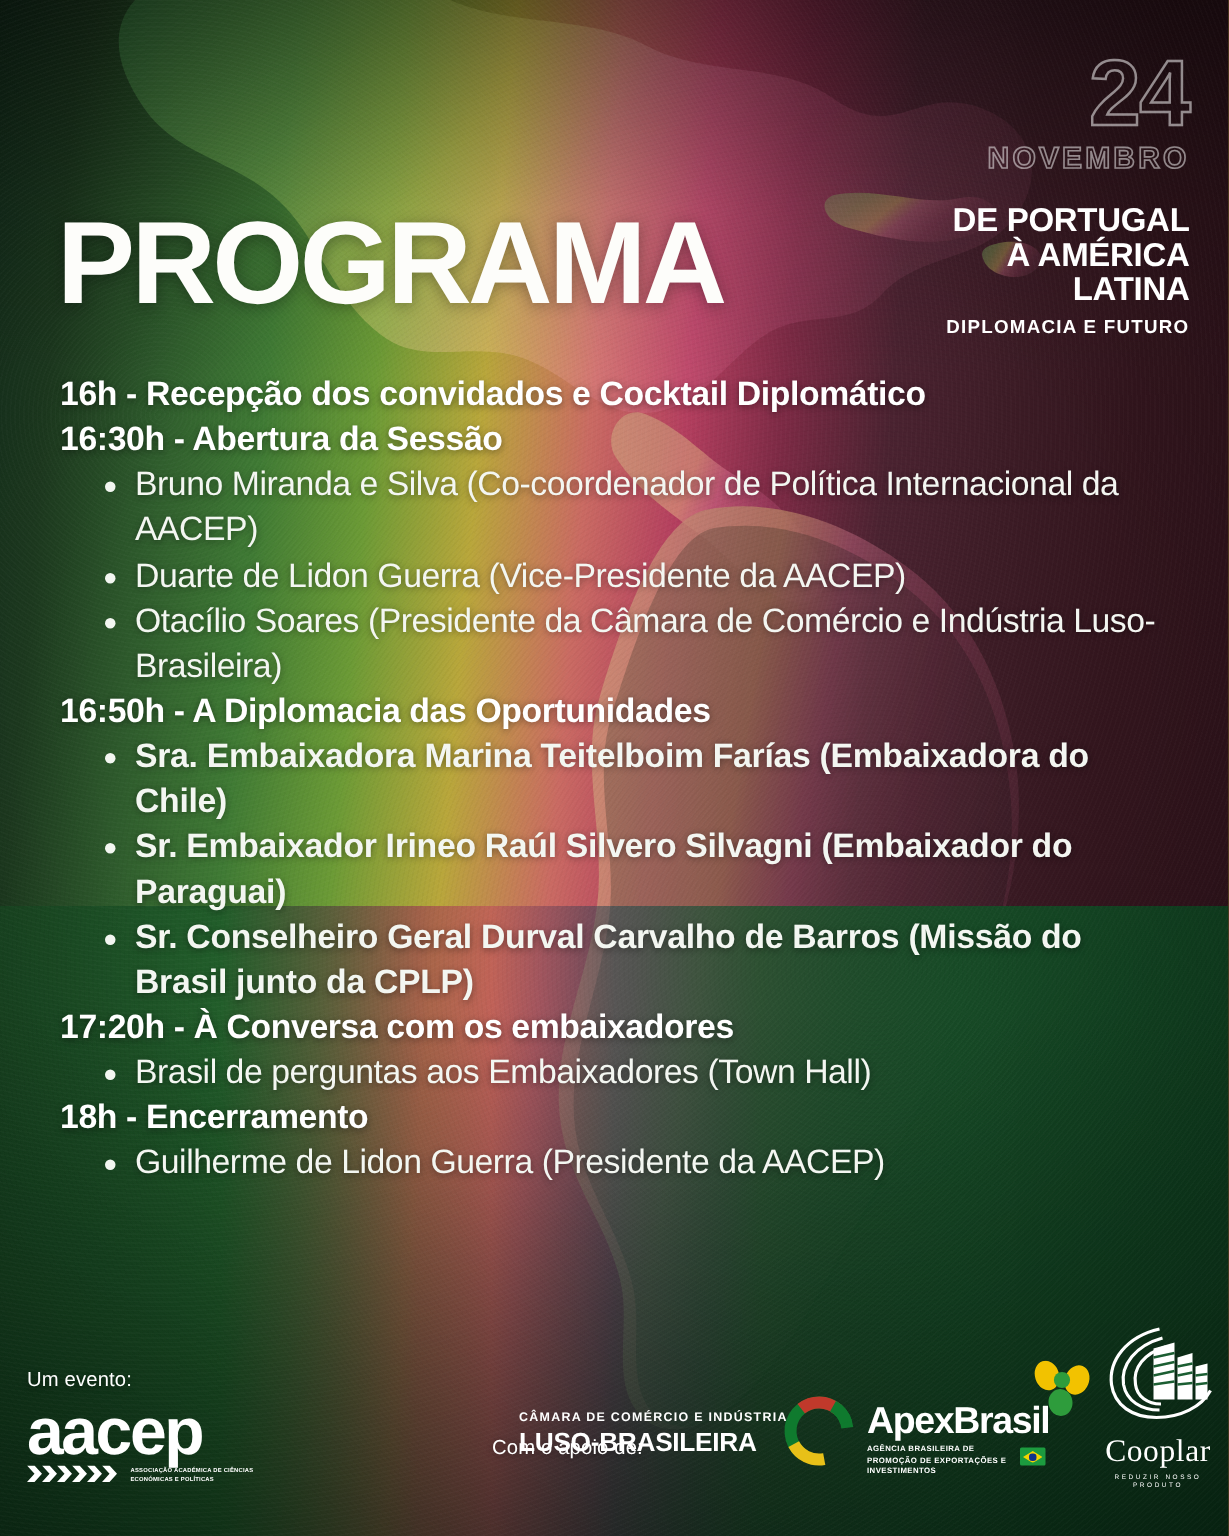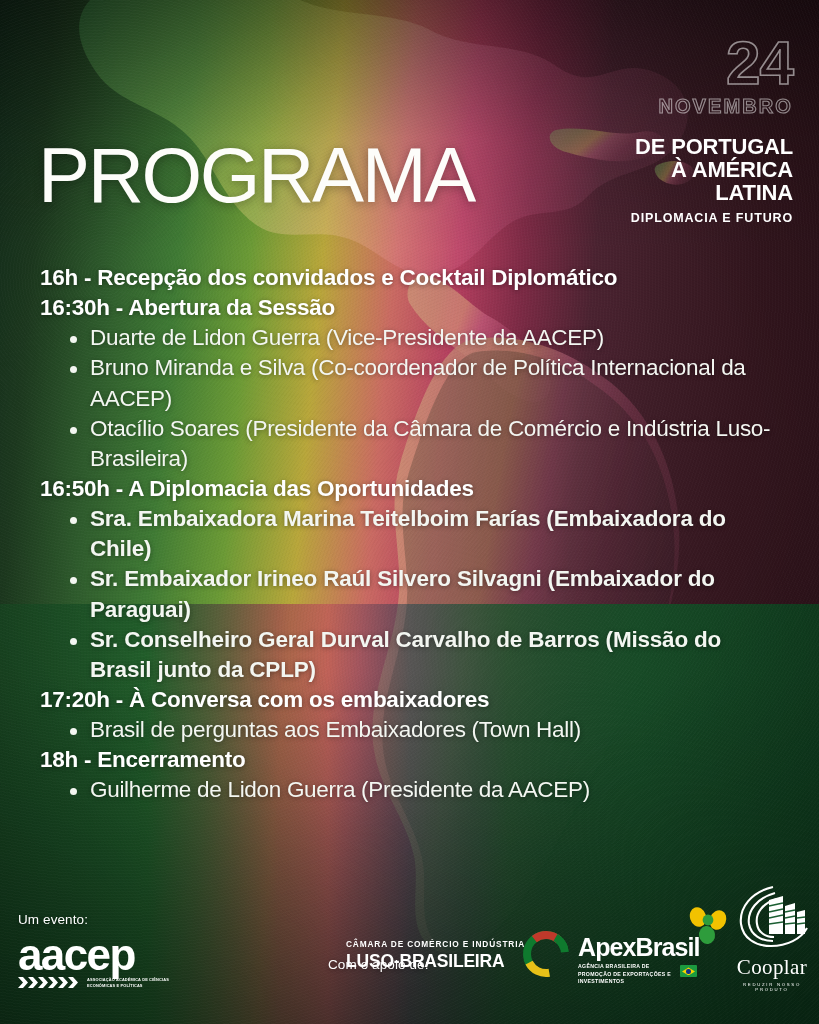--- a/index.html
+++ b/index.html
@@ -135,31 +135,31 @@
     color: #ffffff;
   }
 
   
   .title {
     position: absolute;
     left: 38px;
     top: 136px;
     font-size: 78px;
     line-height: 1;
-    font-weight: 400;
+    font-weight: 700;
     letter-spacing: -2.4px;
     color: #fdfdfa;
     text-shadow: 0 2px 10px rgba(0,0,0,0.30);
   }
 
   
   .program {
     position: absolute;
     left: 40px;
-    top: 263px;
+    top: 248px;
     width: 742px;
   }
   .sess-head {
     font-size: 22.5px;
     font-weight: 700;
     line-height: 1.34;
     letter-spacing: -0.25px;
     color: #ffffff;
     text-shadow: 0 1px 5px rgba(0,0,0,0.42);
   }
@@ -419,22 +419,22 @@
 
   <div class="program">
 
     <div>
       <div class="sess-head">16h - Recepção dos convidados e Cocktail Diplomático</div>
     </div>
 
     <div>
       <div class="sess-head">16:30h - Abertura da Sessão</div>
       <ul class="bullets">
+        <li class="bullet">Bruno Miranda e Silva (Co-coordenador de Política Internacional da AACEP)</li>
         <li class="bullet">Duarte de Lidon Guerra (Vice-Presidente da AACEP)</li>
-        <li class="bullet">Bruno Miranda e Silva (Co-coordenador de Política Internacional da AACEP)</li>
         <li class="bullet">Otacílio Soares (Presidente da Câmara de Comércio e Indústria Luso-Brasileira)</li>
       </ul>
     </div>
 
     <div>
       <div class="sess-head">16:50h - A Diplomacia das Oportunidades</div>
       <ul class="bullets">
         <li class="bullet strong">Sra. Embaixadora Marina Teitelboim Farías (Embaixadora do Chile)</li>
         <li class="bullet strong">Sr. Embaixador Irineo Raúl Silvero Silvagni (Embaixador do Paraguai)</li>
         <li class="bullet strong">Sr. Conselheiro Geral Durval Carvalho de Barros (Missão do Brasil junto da CPLP)</li>

